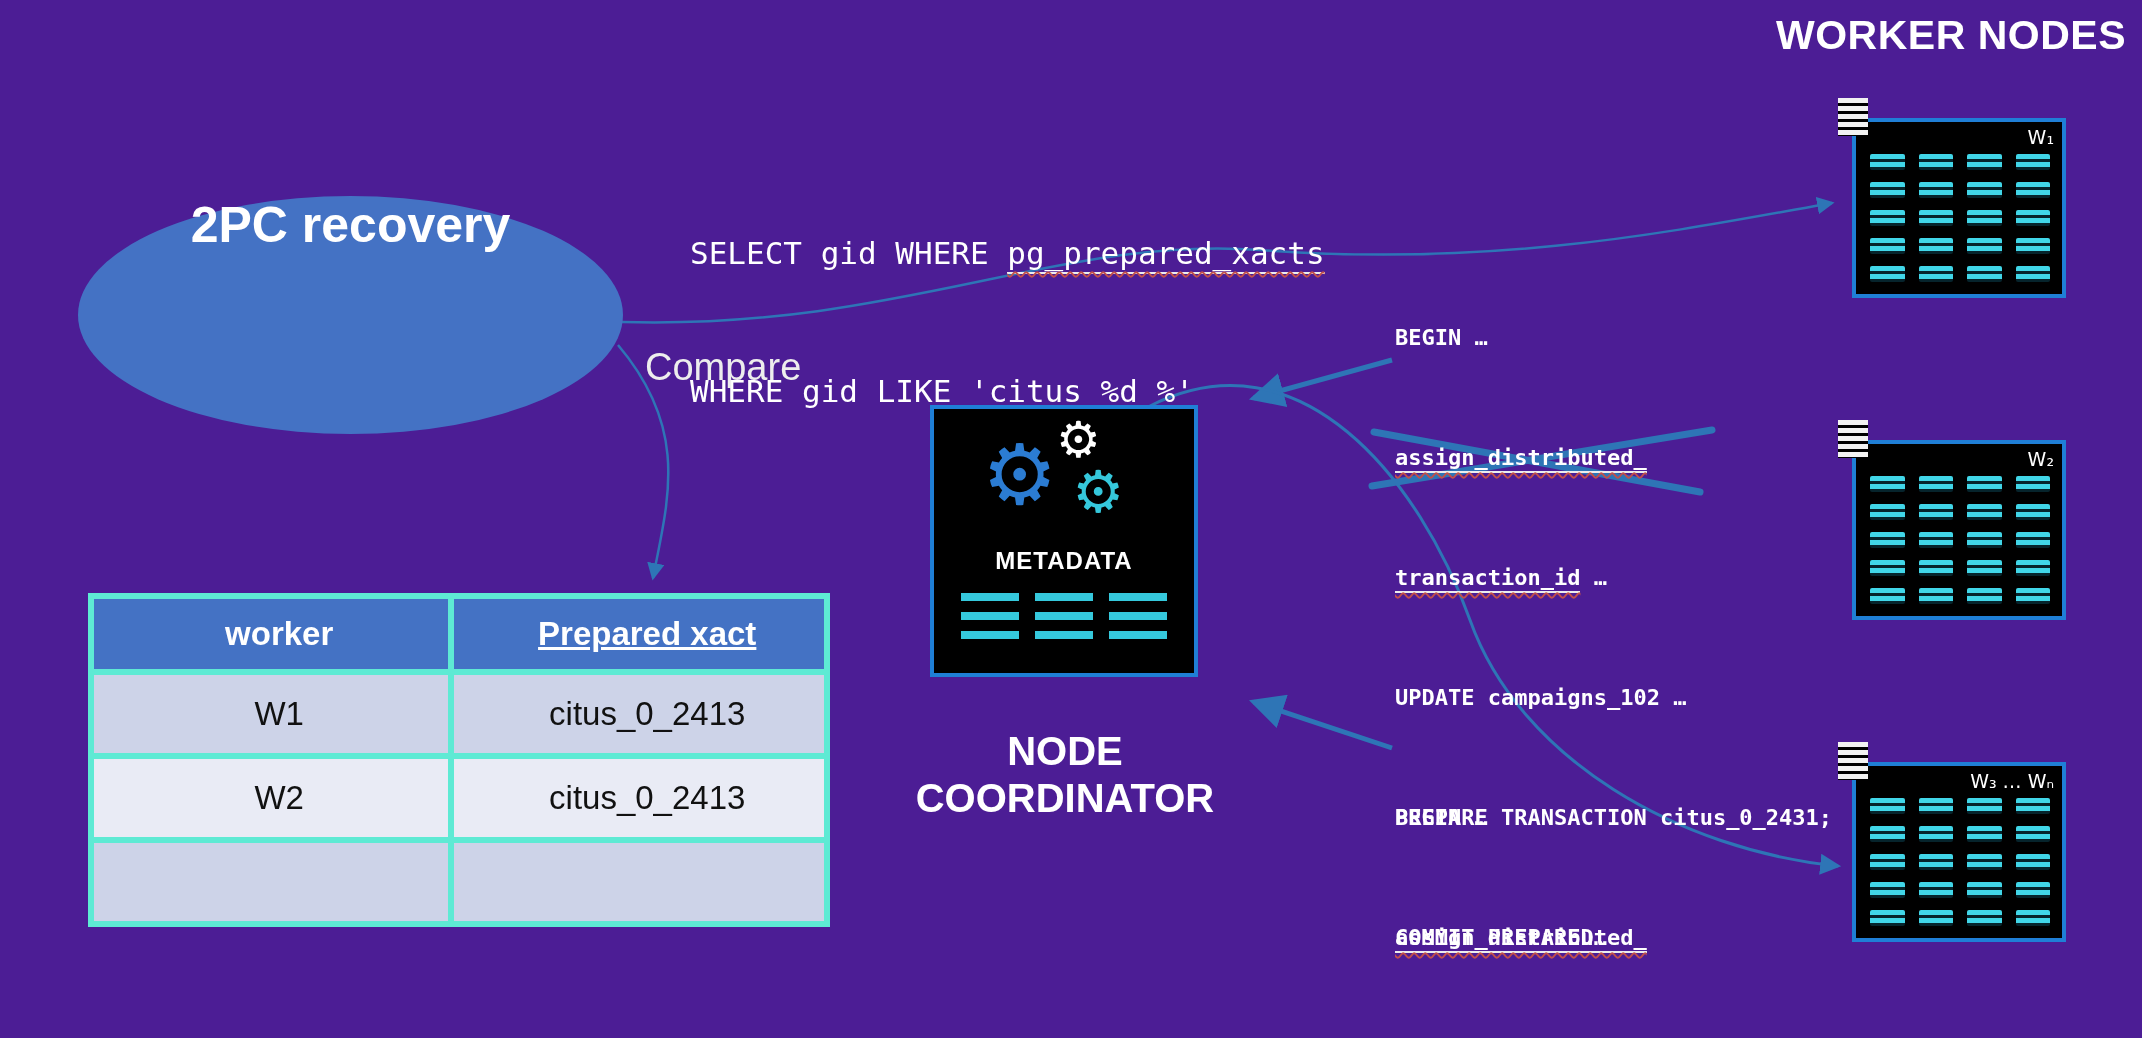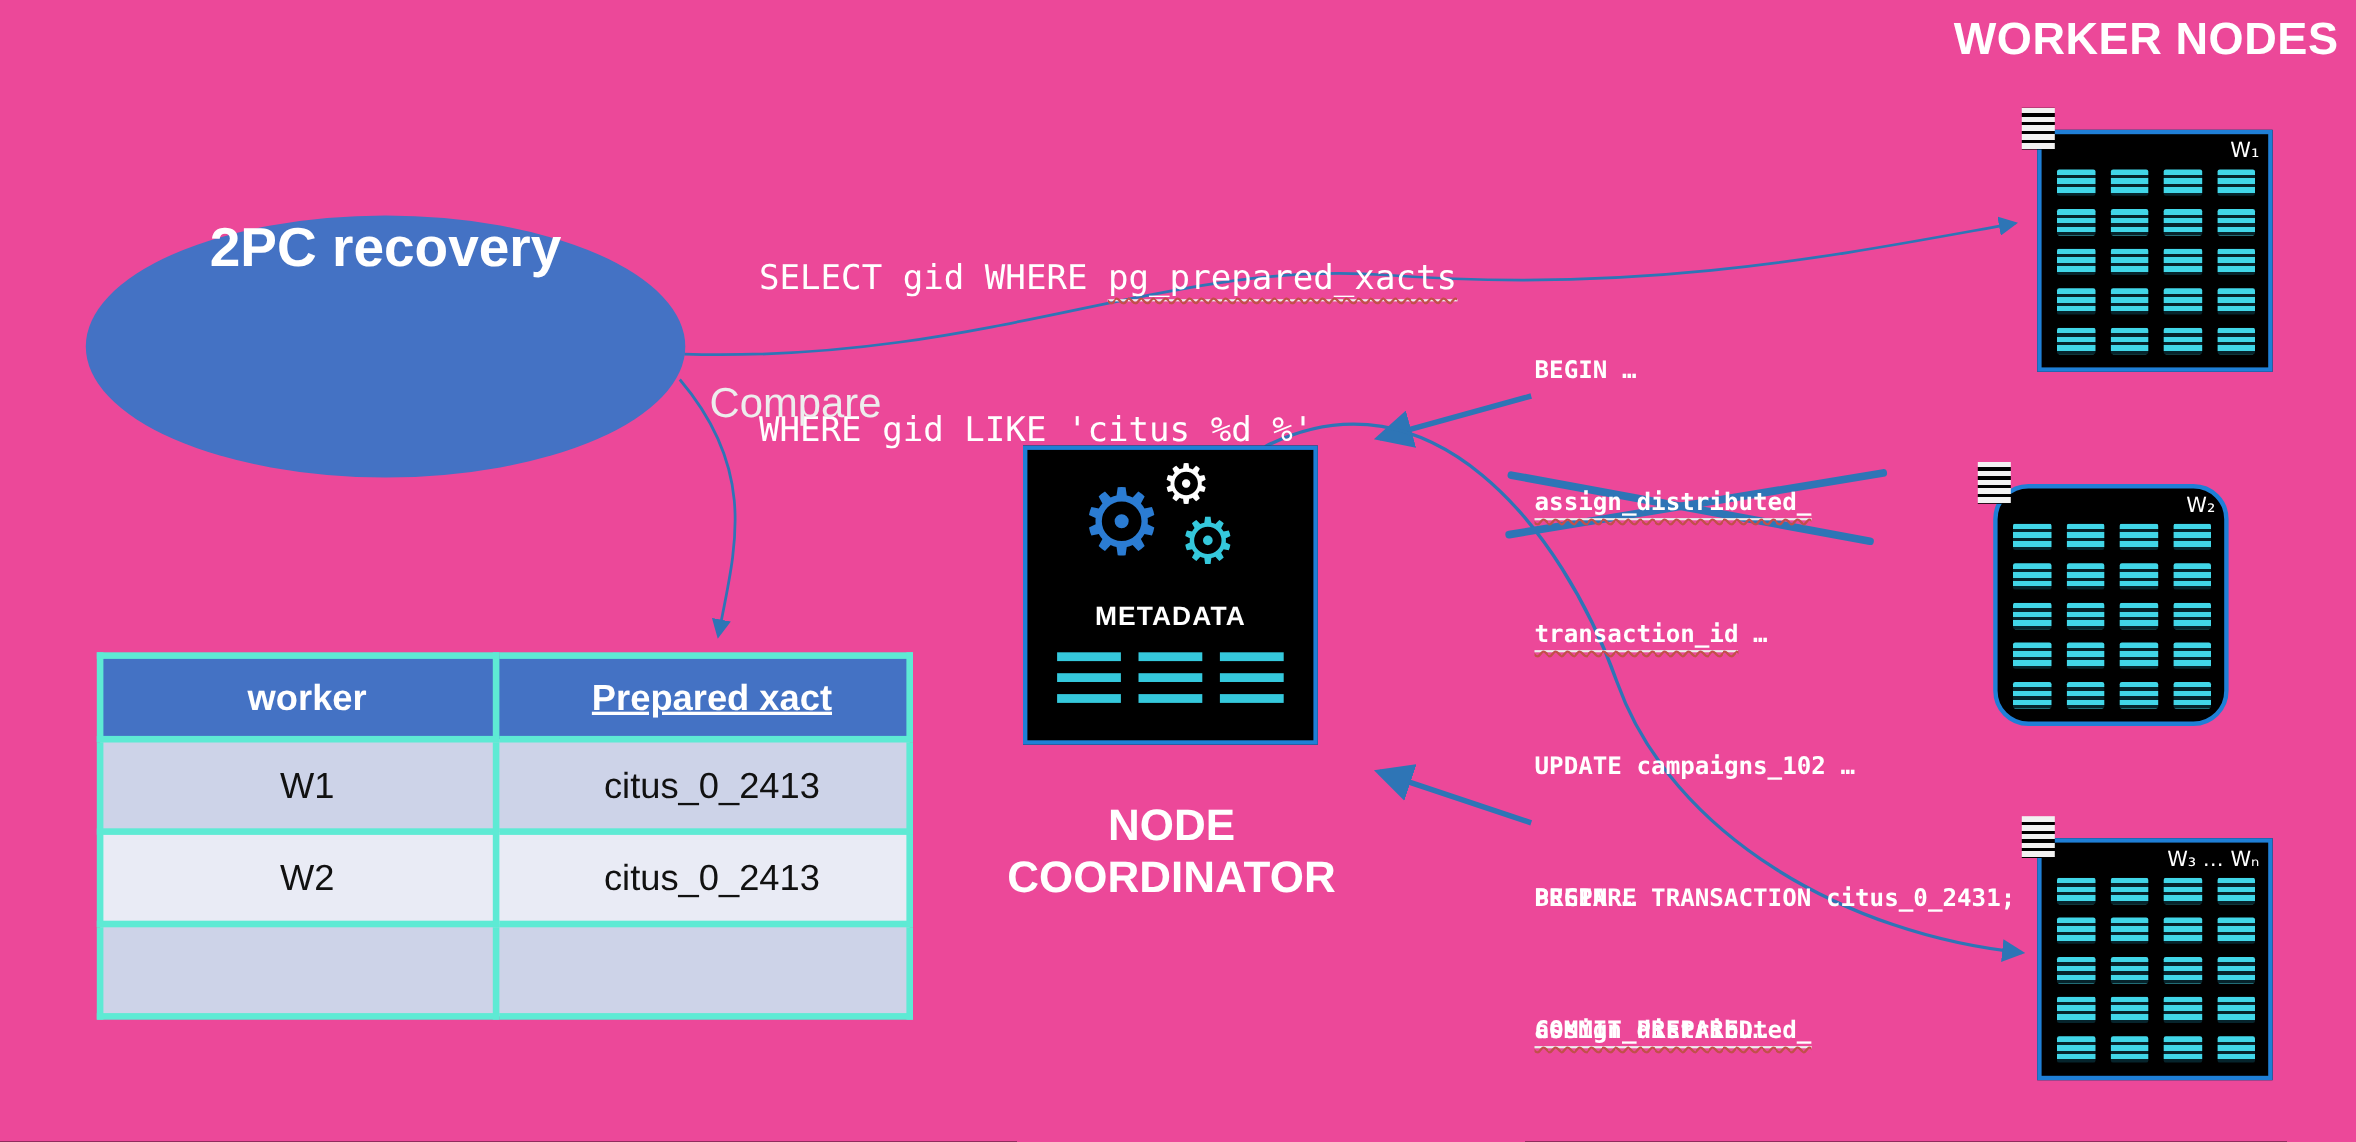--- a/index.html
+++ b/index.html
@@ -1,18 +1,18 @@
 <!DOCTYPE html>
 <html><head>
 <meta charset="utf-8">
 <style>
   * { margin:0; padding:0; box-sizing:border-box; }
   html,body { background:#000; }
   body { font-family:"Liberation Sans", sans-serif; }
-  .canvas { position:relative; width:2142px; height:1038px; background:#ec4899; overflow:hidden;padding-left:28px; }
+  .canvas { position:relative; width:2142px; height:1038px; background:#4c1d95; overflow:hidden;padding-left:28px; }
 
   .overlay { position:absolute; left:0; top:0; width:2142px; height:1038px; pointer-events:none; }
 
   .title-worker-nodes { position:absolute; top:12px; right:16px; font-size:41px; font-weight:700; color:#fff; letter-spacing:0.5px; }
 
   .ellipse { position:absolute; left:78px; top:196px; width:545px; height:238px; background:#4472c4; border-radius:50%;
              display:flex; align-items:flex-start; justify-content:center; }
   .ellipse span { color:#fff; font-size:50px; font-weight:600; }
 
   .sql-block { position:absolute; left:690px; top:138px; font-family:"DejaVu Sans Mono", monospace; font-size:31px; color:#fff; line-height:46px; white-space:pre; }
@@ -35,22 +35,22 @@
   .gear { position:absolute; line-height:1; font-family:"DejaVu Sans", sans-serif; }
   .g-blue  { left:48px;  top:14px; font-size:84px; color:#2b7cd3; }
   .g-white { left:122px; top:-4px; font-size:50px; color:#fff; }
   .g-cyan  { left:138px; top:44px; font-size:58px; color:#35c8dc; }
   .metadata-label { text-align:center; color:#fff; font-weight:700; font-size:24px; letter-spacing:1px; margin-top:6px; }
   .meta-grid { margin:18px auto 0; display:grid; grid-template-columns:repeat(3,58px); gap:11px 16px; justify-content:center; }
   .meta-bar { height:8px; background:#35c8dc; }
 
   .coord-label { position:absolute; left:890px; top:728px; width:350px; text-align:center; color:#fff; font-weight:700; font-size:40px; line-height:1.18; }
 
-  .worker-box { position:absolute; width:214px; height:220px; border:4px solid #1f7fd6; background:#000; }
-  .wb1 { left:1852px; top:118px; } .wb2 { left:1812px; top:440px;border-radius:32px; } .wb3 { left:1852px; top:762px; }
+  .worker-box { position:absolute; width:214px; height:180px; border:4px solid #1f7fd6; background:#000; }
+  .wb1 { left:1852px; top:118px; } .wb2 { left:1852px; top:440px; } .wb3 { left:1852px; top:762px; }
   .worker-label { position:absolute; top:4px; right:8px; color:#fff; font-size:19px; font-family:"DejaVu Sans", sans-serif; }
   .server-icon { position:absolute; left:-18px; top:-24px; width:30px; height:38px;
                  background:repeating-linear-gradient(to bottom,#f2f2f2 0 5px,#000 5px 8px); }
   .shard-grid { position:absolute; left:14px; right:12px; top:32px; bottom:12px;
                 display:grid; grid-template-columns:repeat(4,1fr); grid-template-rows:repeat(5,1fr); gap:12px 14px; }
   .tile { background:repeating-linear-gradient(to bottom,#41d6e8 0 5px,#06242c 5px 8px); border-radius:2px; }
 
   .tx-block { position:absolute; left:1395px; font-family:"DejaVu Sans Mono", monospace; font-weight:700; font-size:22px; color:#fff; line-height:40px; white-space:pre; }
   .tx1 { top:238px; } .tx2 { top:718px; }
 </style>

